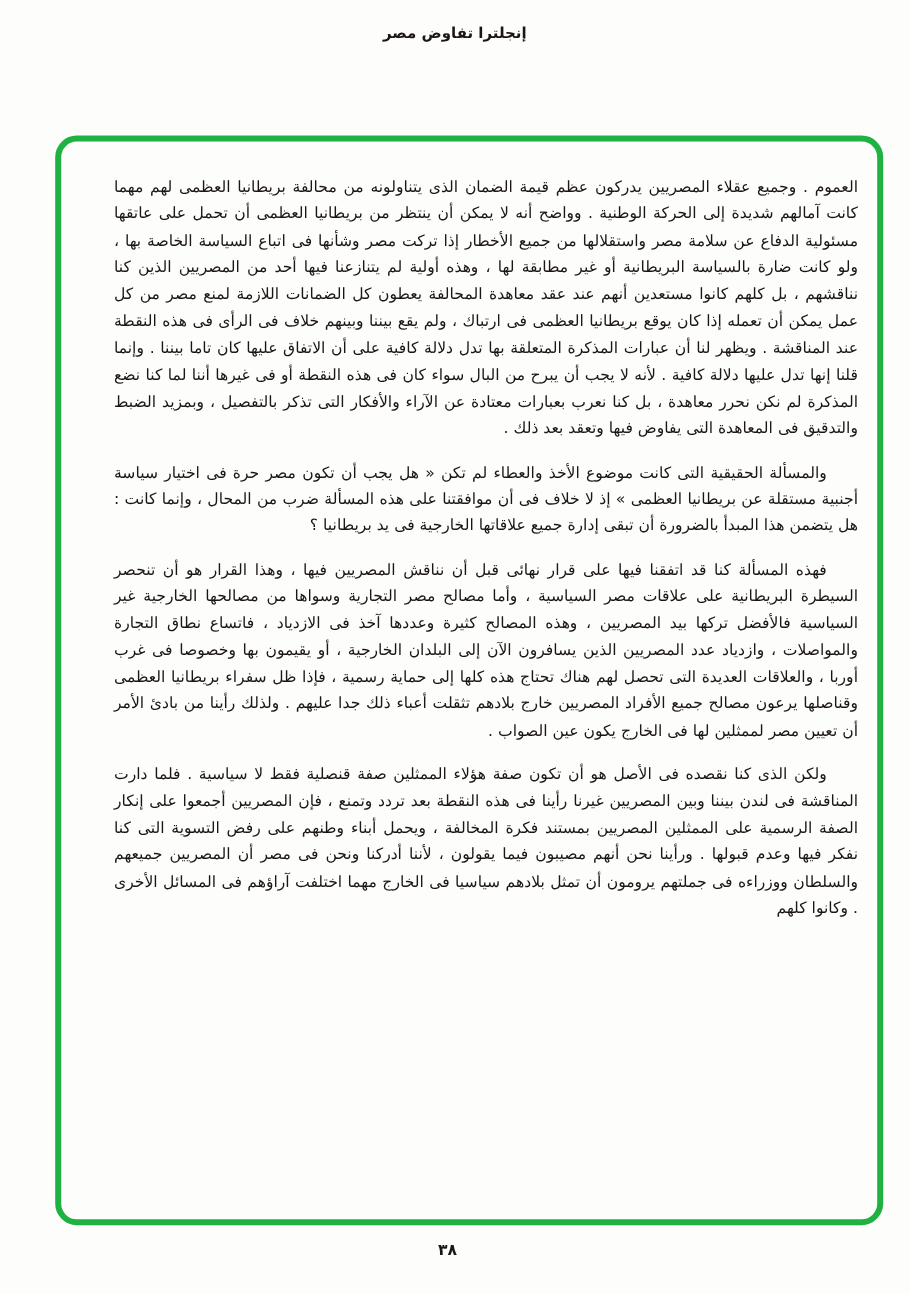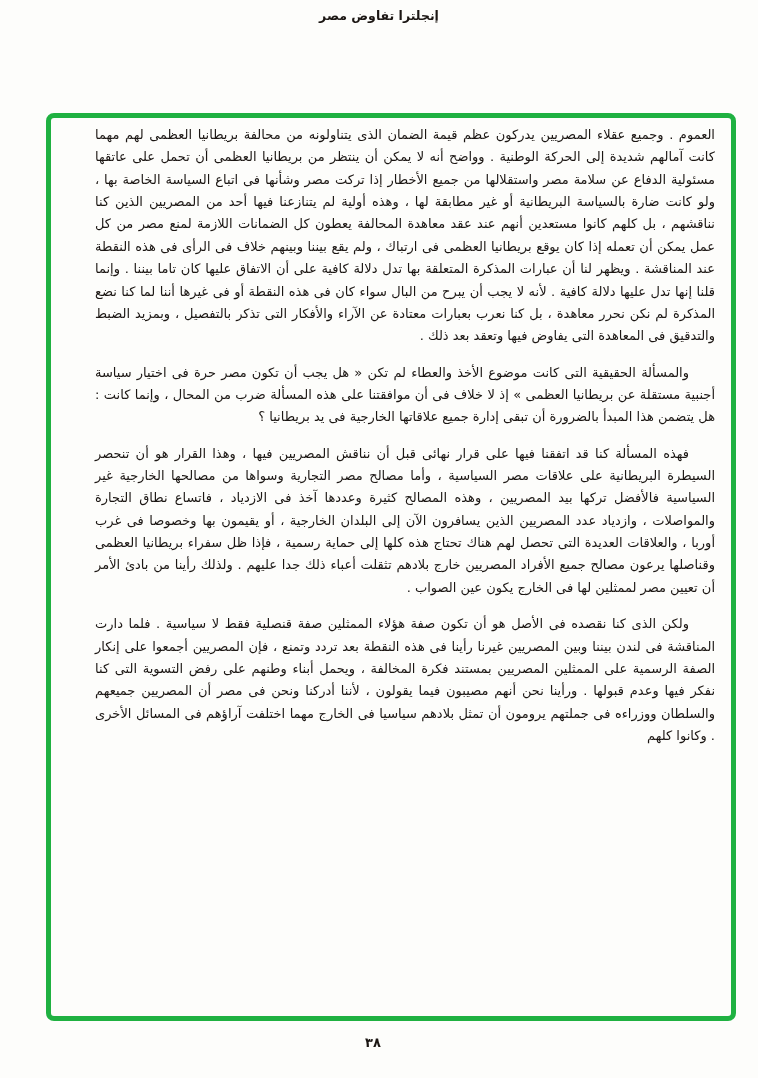--- a/index.html
+++ b/index.html
@@ -8,21 +8,21 @@
     width:758px; height:1078px;
     margin:0;
     position:relative;
     background: var(--paper, #fdfdfb);
     color: var(--text-ink, #1b1613);
     font-family:"DejaVu Sans", sans-serif;
     overflow:hidden;
   }
   .page-header {
     text-align:center;
-    padding-top:8px;
+    padding-top:20px;
     direction:rtl;
   }
   .header-line1 {
     font-size:12.5px;
     font-weight:bold;
   }
   .header-line2 {
     font-size:13.5px;
     font-weight:bold;
     margin-top:8px;
@@ -34,22 +34,22 @@
     letter-spacing:0.2px;
     color:#24201c;
   }
   .content-frame {
     position:absolute;
     top:113px;
     left:46px;
     width:690px;
     height:908px;
     border:5px solid var(--frame-green, #1fb141);
-    border-radius:8px;
-    padding:6px 16px 12px 44px;
+    border-radius:18px;
+    padding:28px 16px 12px 44px;
     background:transparent;
   }
   .body-text {
     direction:rtl;
     text-align:justify;
     font-size:13px;
     line-height:1.72;
     color: var(--text-ink, #1b1613);
   }
   .body-text p { margin-bottom:14px; }

